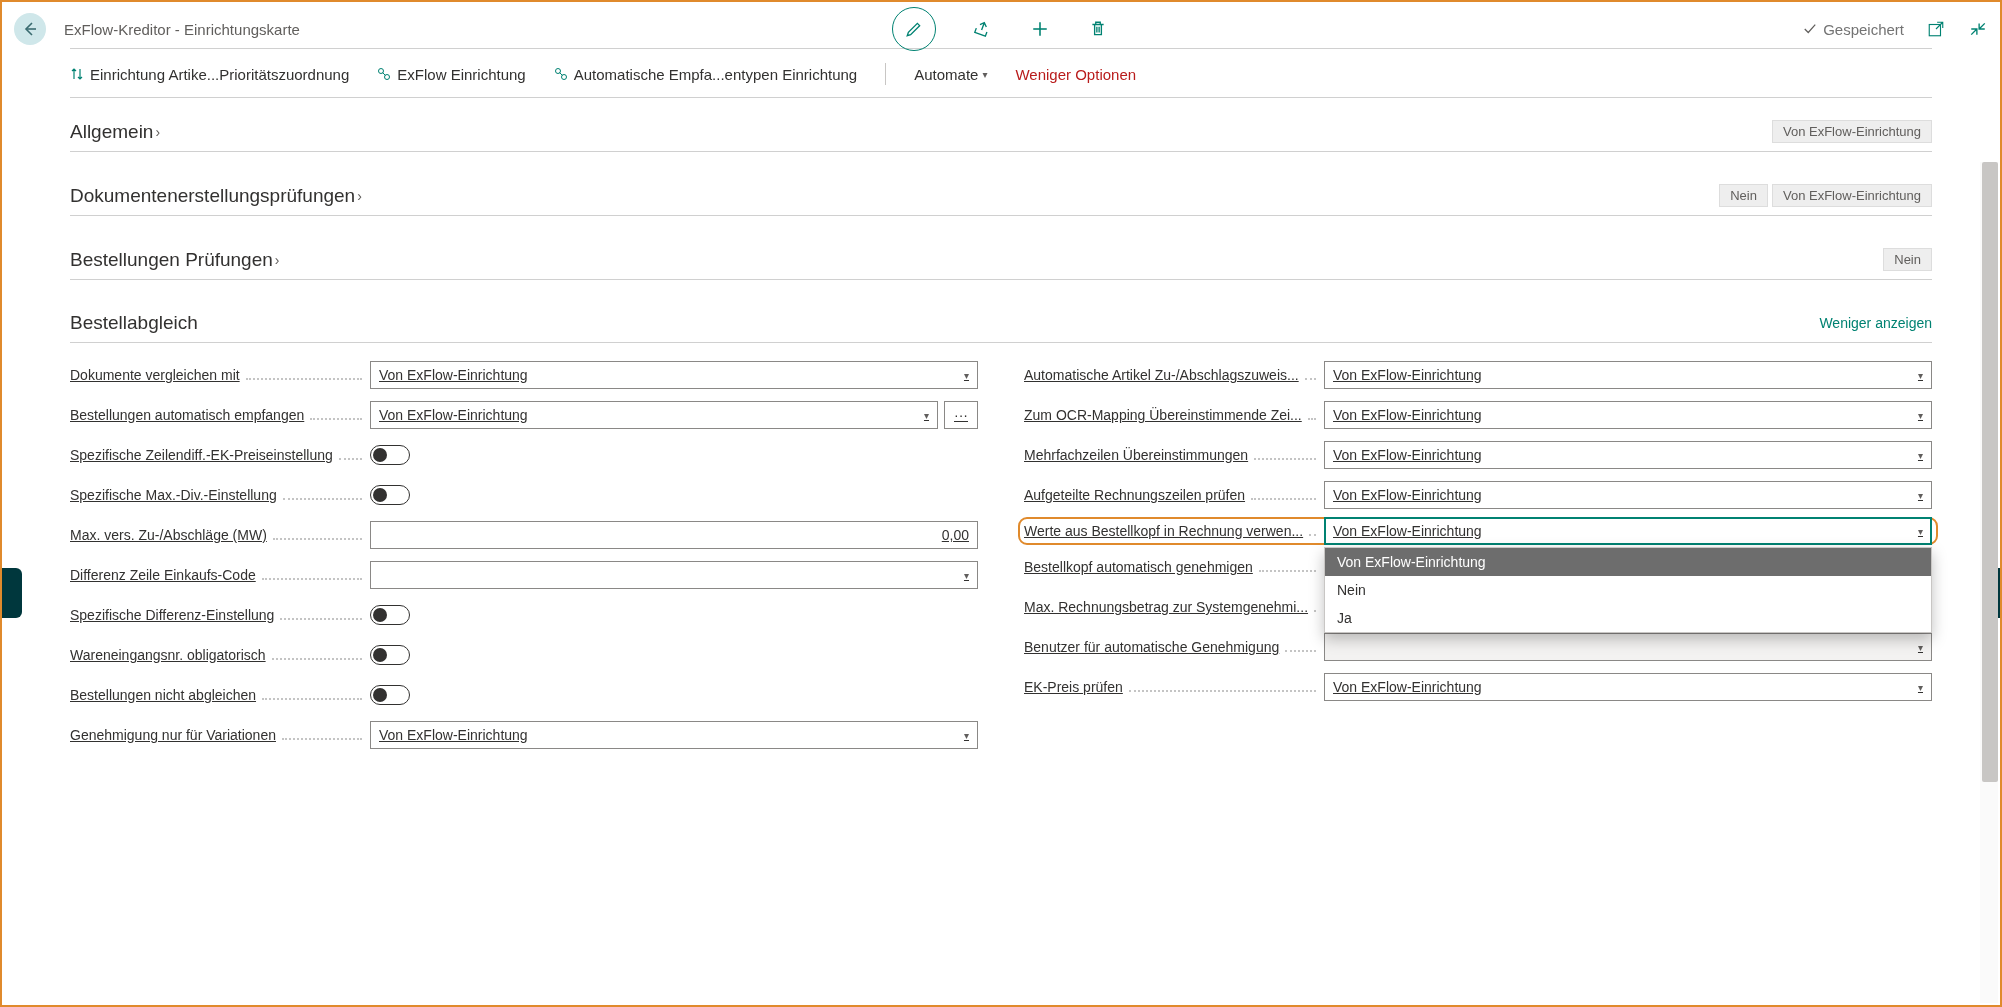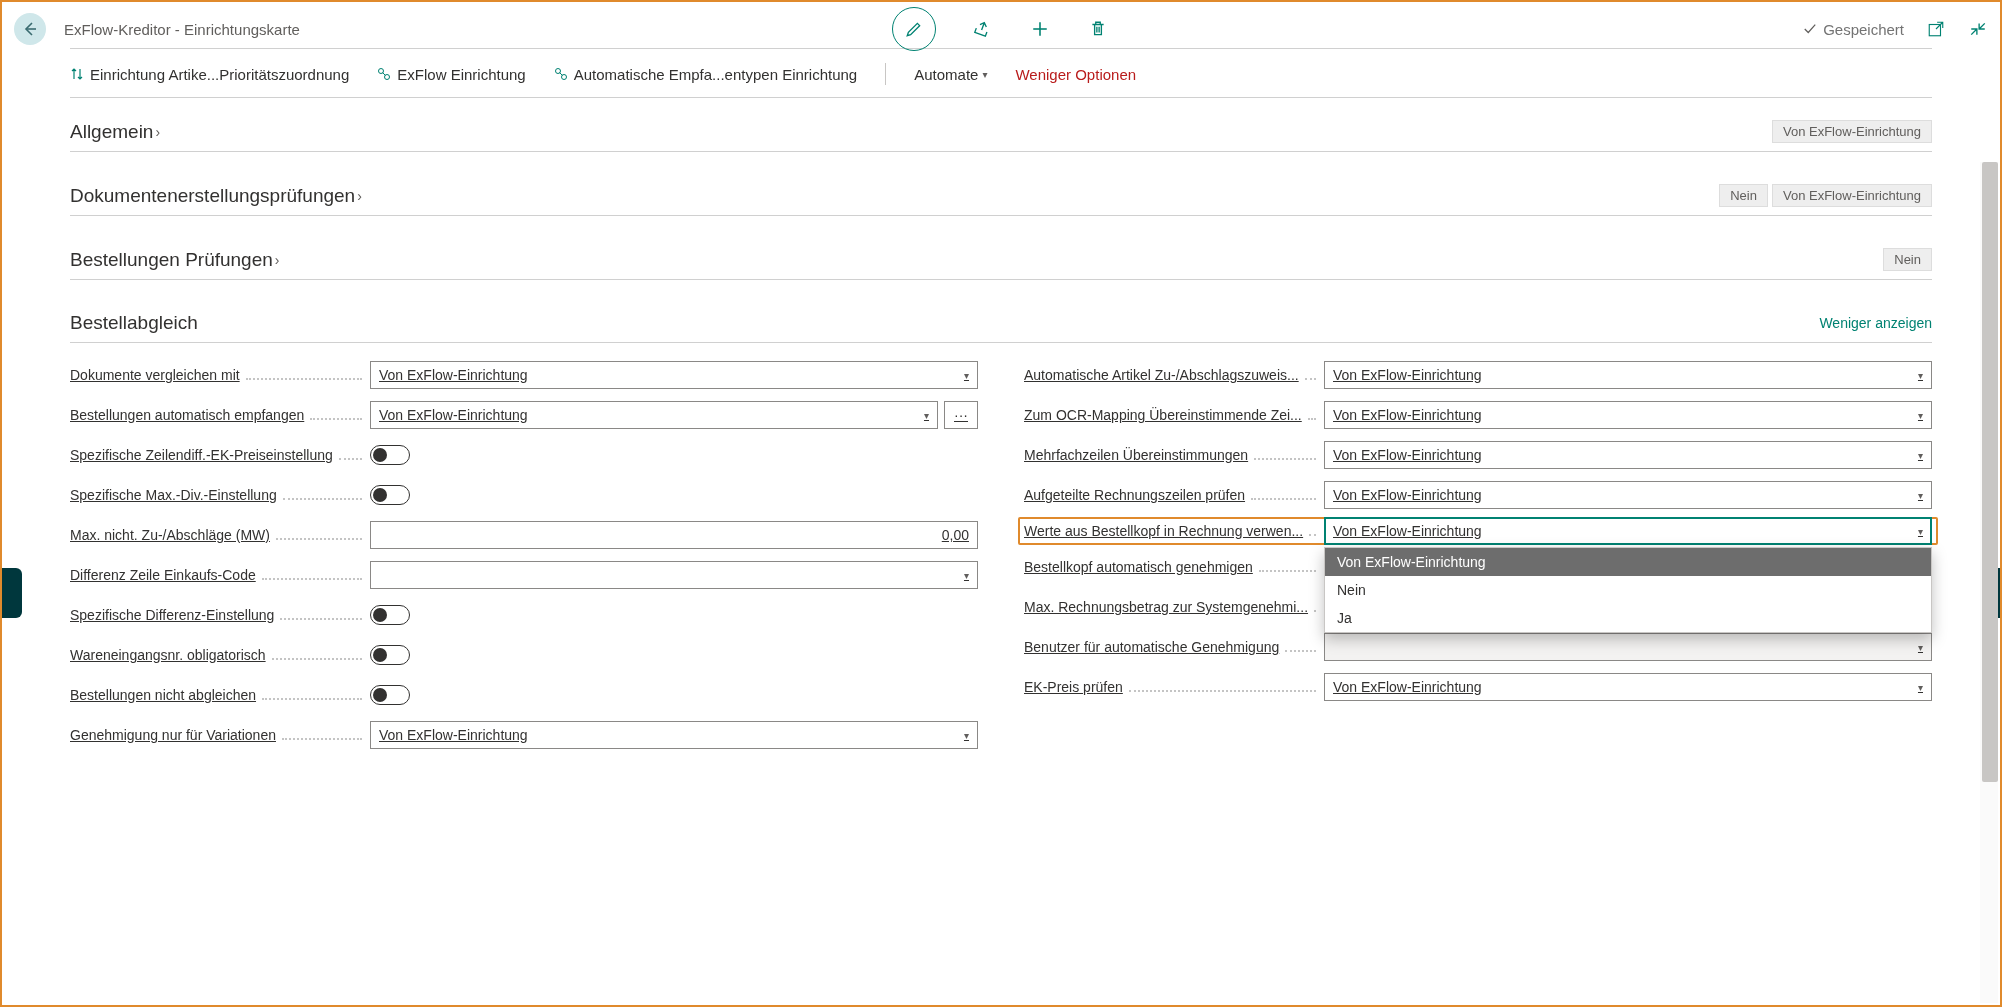--- a/index.html
+++ b/index.html
@@ -49,21 +49,21 @@
   .select, .txt, .empty-sel { flex:1; height:28px; border:1px solid #8a8886; background:#fff; padding:0 8px; font-size:14px; display:flex; align-items:center; justify-content:space-between; cursor:pointer; }
   .select .sv { flex:1; }
   .select .dd { color:#605e5c; font-size:10px; }
   .txt { justify-content:flex-end; cursor:text; }
   .empty-sel { background:#f3f2f1; }
   .more-btn { width:34px; height:28px; border:1px solid #8a8886; display:flex; align-items:center; justify-content:center; color:#323130; cursor:pointer; }
   .toggle { width:40px; height:20px; border-radius:10px; border:1px solid #323130; background:#fff; position:relative; cursor:pointer; }
   .toggle .knob { width:14px; height:14px; border-radius:50%; background:#323130; position:absolute; top:2px; left:2px; }
 
   
-  .hl-row { border:2px solid #e08a2c; border-radius:2px; padding:2px 4px; margin:-4px -6px; }
+  .hl-row { border:2px solid #e08a2c; border-radius:9px; padding:2px 4px; margin:-4px -6px; }
   .hl-row .select { border:1px solid #008272; box-shadow: inset 0 0 0 1px #008272; }
   .dropdown { position:absolute; background:#fff; border:1px solid #c8c6c4; box-shadow:0 6px 14px rgba(0,0,0,0.25); z-index:100; font-size:14px; }
   .dropdown .opt { padding:6px 12px; height:28px; display:flex; align-items:center; cursor:pointer; }
   .dropdown .opt.sel { background:#6d6d6d; color:#fff; }
 
   
   .scroll-gutter { position:absolute; right:2px; top:160px; bottom:2px; width:18px; background:#fafafa; }
   .scroll-thumb { position:absolute; right:2px; top:160px; width:16px; height:620px; background:#c8c6c4; border-radius:2px; }
 
   
@@ -258,21 +258,21 @@
           </div>
         <div class="ctrl">
             <div class="toggle">
               <div class="knob"></div>
             </div>
           </div>
       </div>
 
       <div class="fld">
         <div class="lbl-wrap">
-            <span class="lbl-txt">Max. nicht. Zu-/Abschläge (MW)</span>
+            <span class="lbl-txt">Max. vers. Zu-/Abschläge (MW)</span>
             <span class="lbl-dots"></span>
           </div>
         <div class="ctrl">
             <div class="txt">0,00</div>
           </div>
       </div>
 
       <div class="fld">
         <div class="lbl-wrap">
             <span class="lbl-txt">Differenz Zeile Einkaufs-Code</span>

